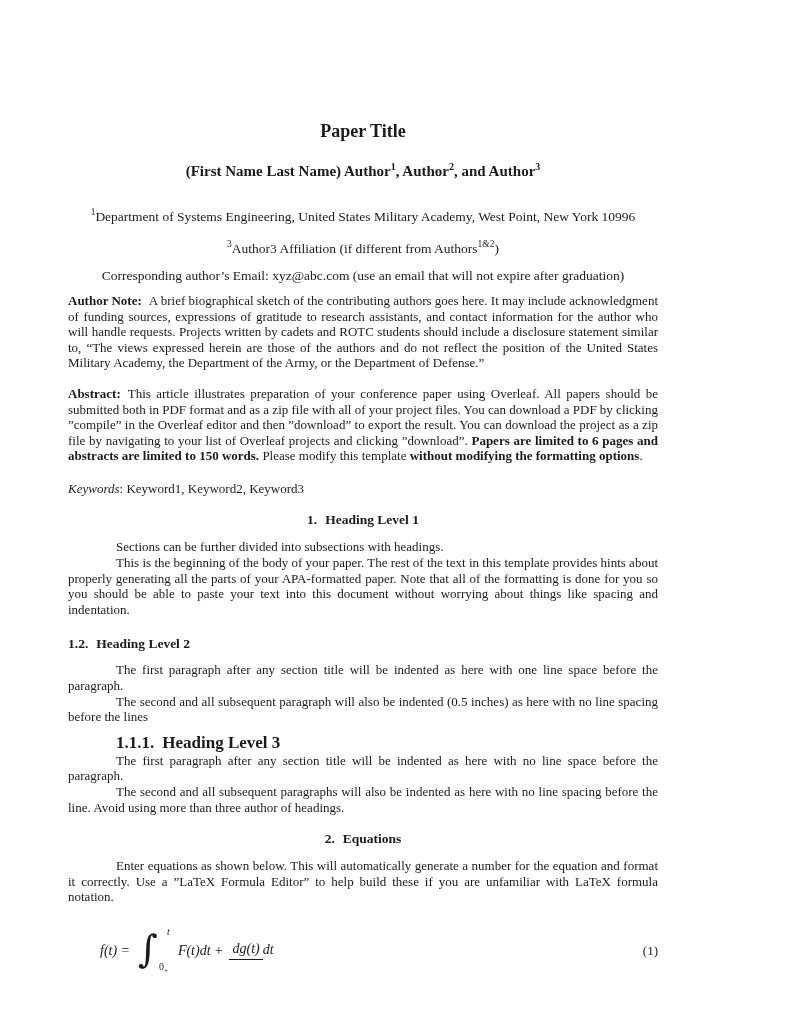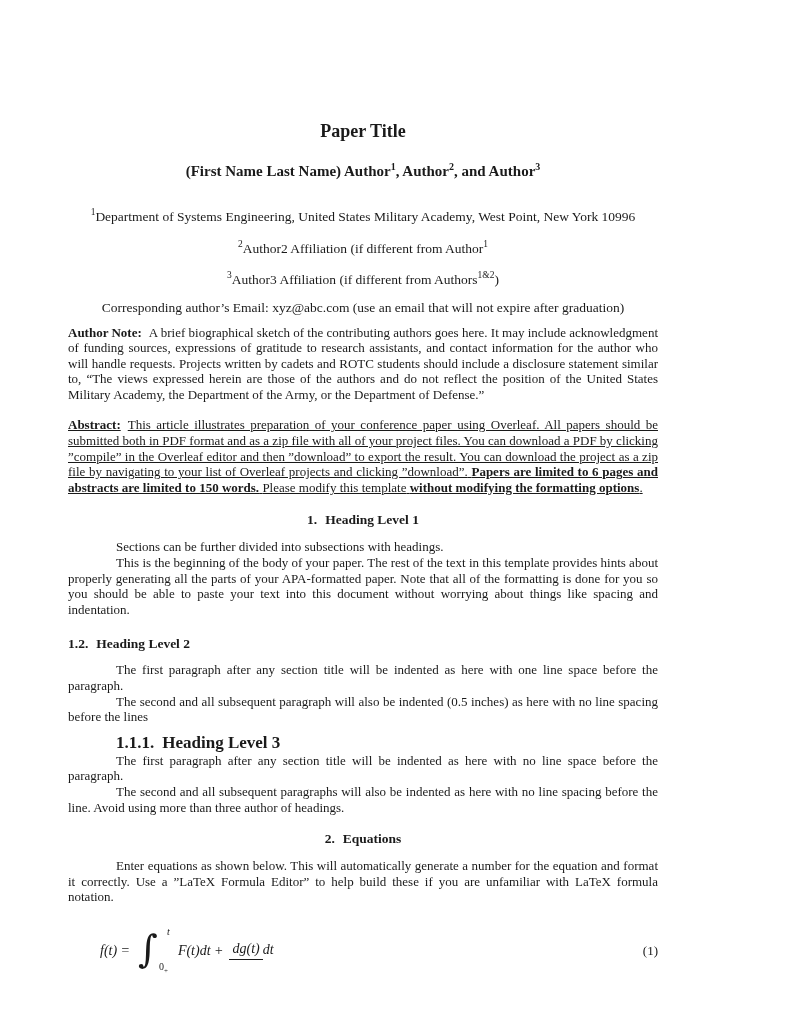--- a/index.html
+++ b/index.html
@@ -34,21 +34,21 @@
   }
   .affil sup { font-size: 9.5px; }
   .email-line { margin-bottom: 9px; }
   
   .block {
     margin: 0;
     font-size: 13px; line-height: 15.6px;
     text-align: justify;
   }
   .note     { margin-bottom: 15px; font-family: Liberation Serif, serif; }
-  .abstract { margin-bottom: 17px; text-decoration: underline; }
+  .abstract { margin-bottom: 17px; }
   .lead-label { margin-right: 7px; }
   .keywords {
     margin: 0 0 13px 0;
     font-size: 13px; line-height: 15.5px;
   }
   
   .h-center {
     margin: 16px 0 11px 0;
     text-align: center;
     font-size: 13.5px; line-height: 16px; font-weight: bold;
@@ -86,30 +86,30 @@
 <body>
 
 <div class="page">
 
   <h1 class="title">Paper Title</h1>
 
   <p class="byline"><span>(First Name Last Name) Author</span><sup>1</sup><span>, Author</span><sup>2</sup><span>, and Author</span><sup>3</sup></p>
 
   <p class="affil"><sup>1</sup><span>Department of Systems Engineering, United States Military Academy, West Point, New York 10996</span></p>
 
-  <p class="affil"><sup>2</sup><span>Author2 Affiliation (if different from Author</span><sup>1</sup></p>
 
   <p class="affil"><sup>3</sup><span>Author3 Affiliation (if different from Authors</span><sup>1&amp;2</sup><span>)</span></p>
 
   <p class="email-line">Corresponding author’s Email: xyz@abc.com (use an email that will not expire after graduation)</p>
 
   <p class="block note"><b class="lead-label">Author Note:</b><span>A brief biographical sketch of the contributing authors goes here. It may include acknowledgment of funding sources, expressions of gratitude to research assistants, and contact information for the author who will handle requests. Projects written by cadets and ROTC students should include a disclosure statement similar to, “The views expressed herein are those of the authors and do not reflect the position of the United States Military Academy, the Department of the Army, or the Department of Defense.”</span></p>
 
   <p class="block abstract"><b class="lead-label">Abstract:</b><span>This article illustrates preparation of your conference paper using Overleaf. All papers should be submitted both in PDF format and as a zip file with all of your project files. You can download a PDF by clicking ”compile” in the Overleaf editor and then ”download” to export the result. You can download the project as a zip file by navigating to your list of Overleaf projects and clicking ”download”.</span> <b>Papers are limited to 6 pages and abstracts are limited to 150 words.</b> <span>Please modify this template</span> <b>without modifying the formatting options</b><span>.</span></p>
 
+  <p class="keywords"><i>Keywords</i><span>: Keyword1, Keyword2, Keyword3</span></p>
 
   <h2 class="h-center"><span class="hnum">1.</span><span>Heading Level 1</span></h2>
 
   <p class="block indent">Sections can be further divided into subsections with headings.</p>
   <p class="block indent">This is the beginning of the body of your paper. The rest of the text in this template provides hints about properly generating all the parts of your APA-formatted paper. Note that all of the formatting is done for you so you should be able to paste your text into this document without worrying about things like spacing and indentation.</p>
 
   <h2 class="h-left"><span class="hnum">1.2.</span><span>Heading Level 2</span></h2>
 
   <p class="block indent">The first paragraph after any section title will be indented as here with one line space before the paragraph.</p>
   <p class="block indent">The second and all subsequent paragraph will also be indented (0.5 inches) as here with no line spacing before the lines</p>

